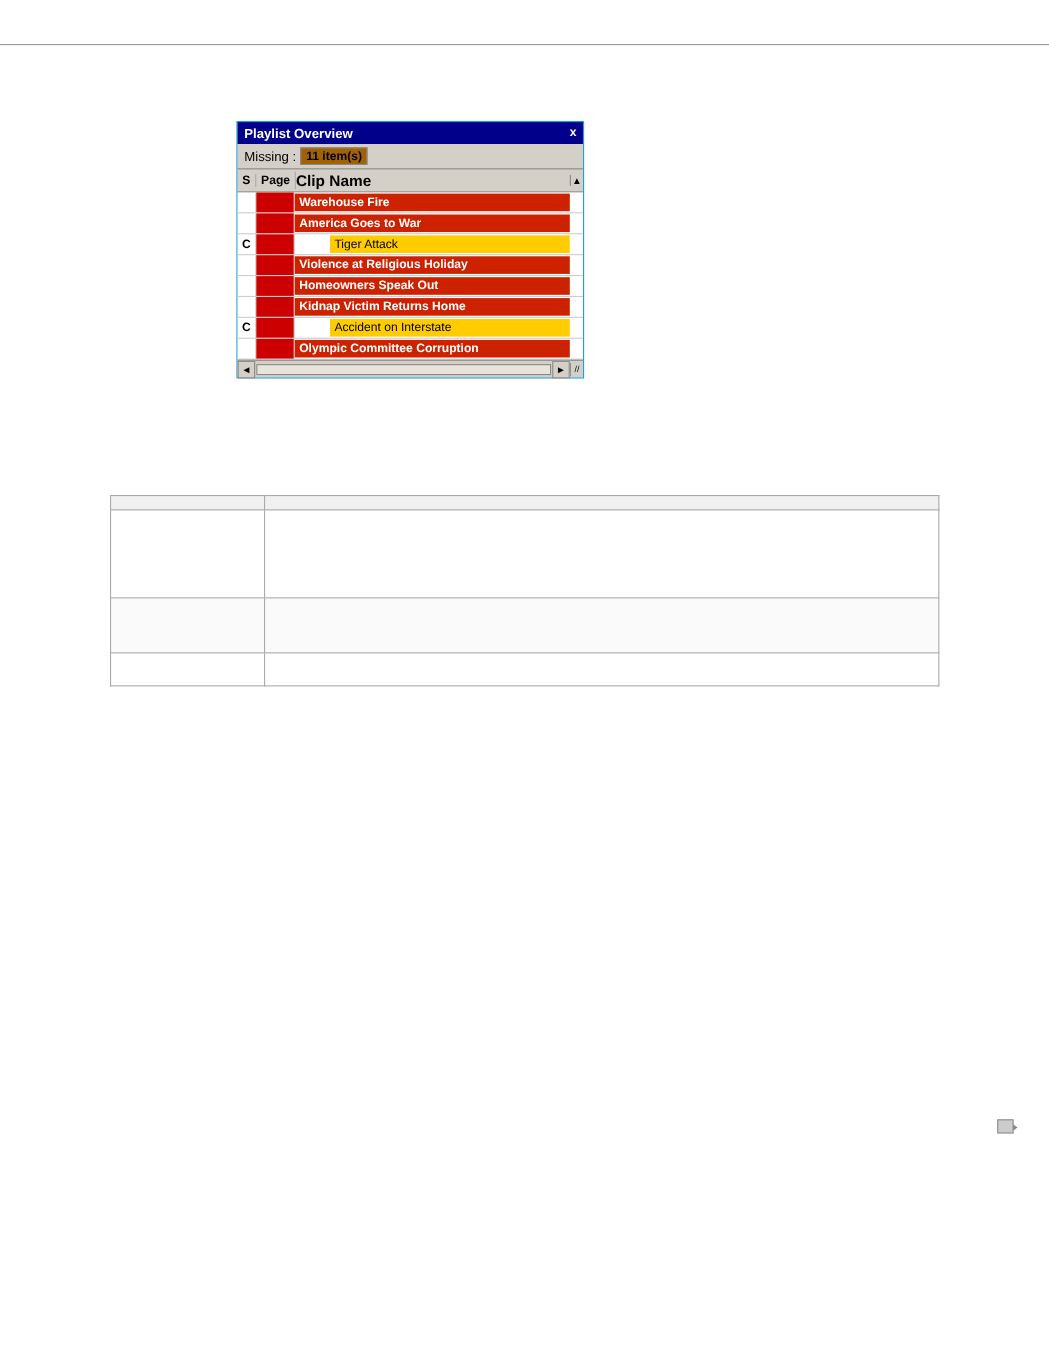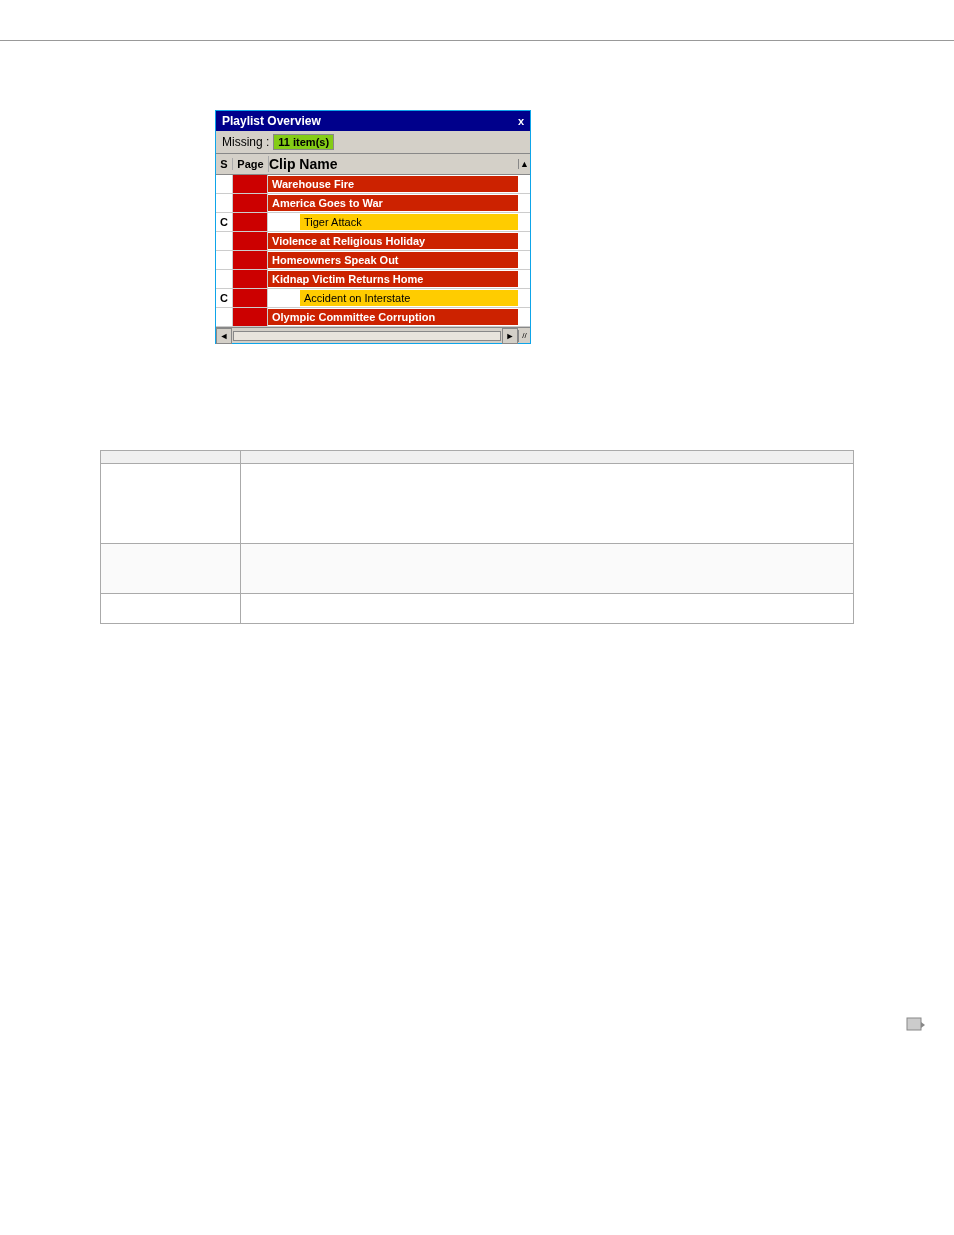--- a/index.html
+++ b/index.html
@@ -54,21 +54,21 @@
     .playlist-missing-row {
       background: #d4d0c8;
       padding: 3px 6px;
       display: flex;
       align-items: center;
       gap: 4px;
       font-size: 12px;
     }
 
     .missing-badge {
-      background: #84cc16;
+      background: #a16207;
       border: 1px solid #888;
       padding: 1px 4px;
       font-size: 11px;
       font-weight: bold;
     }
 
     .playlist-header-row {
       background: #d4d0c8;
       display: flex;
       align-items: center;

